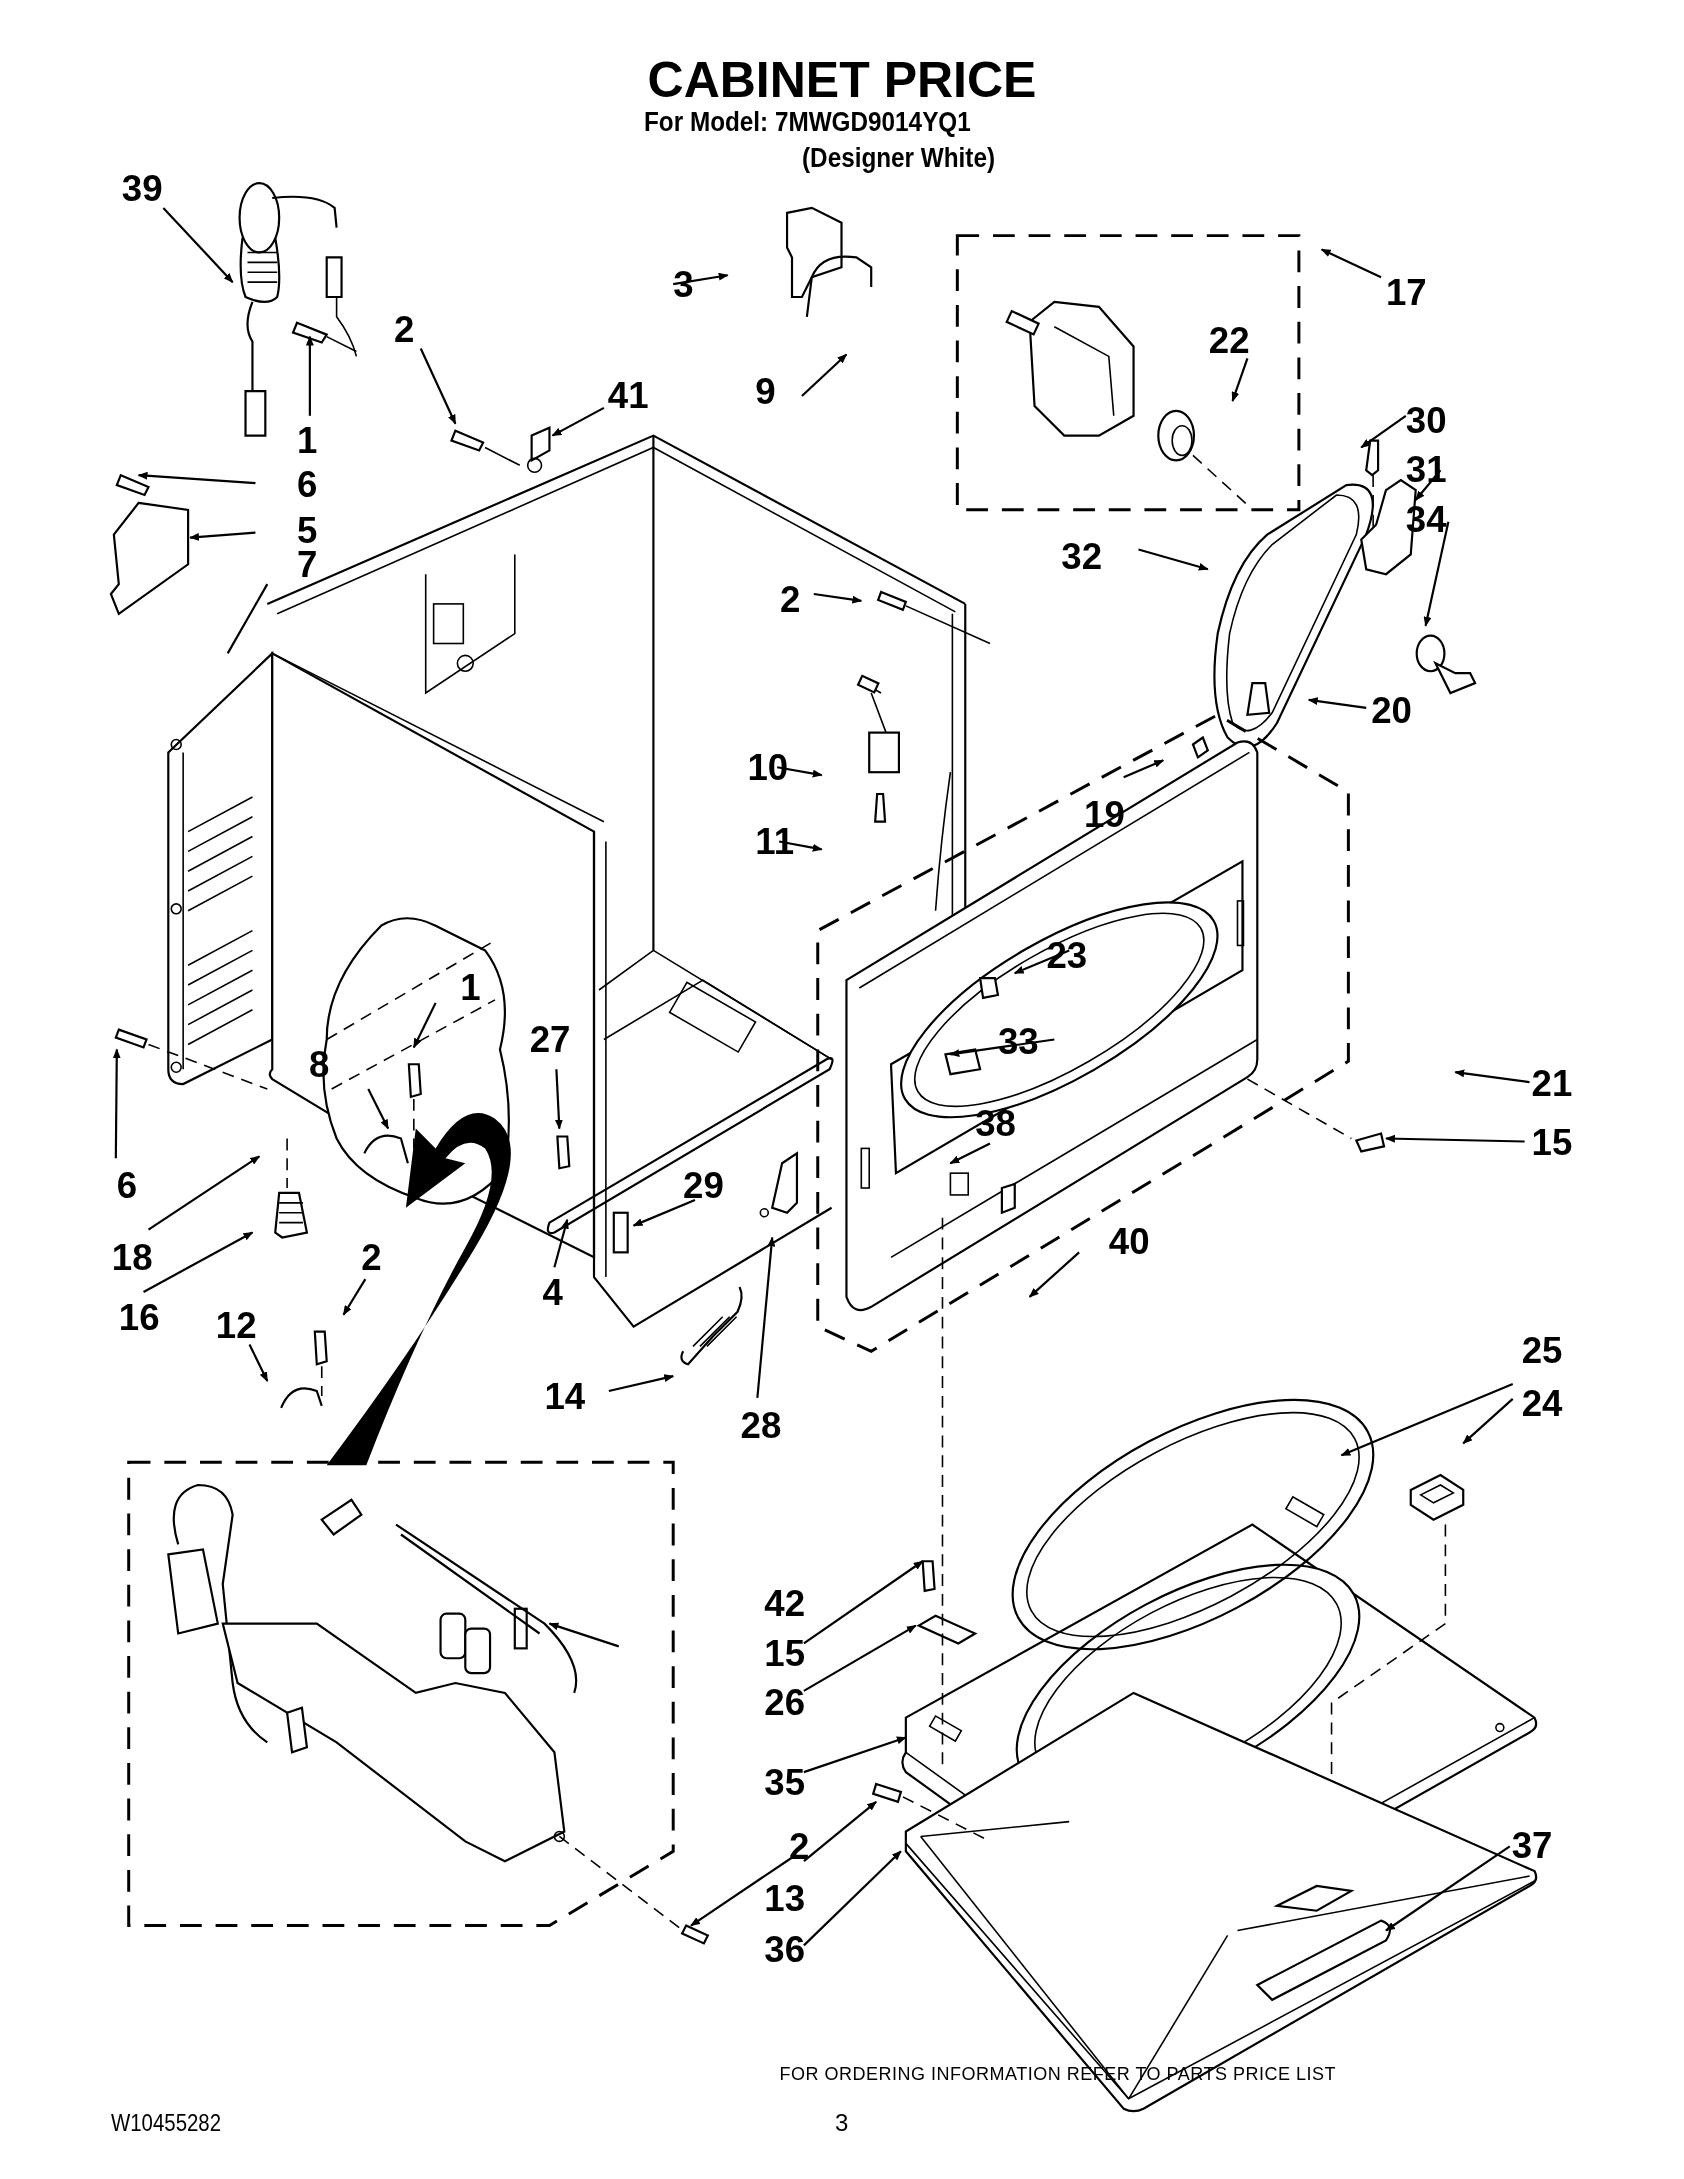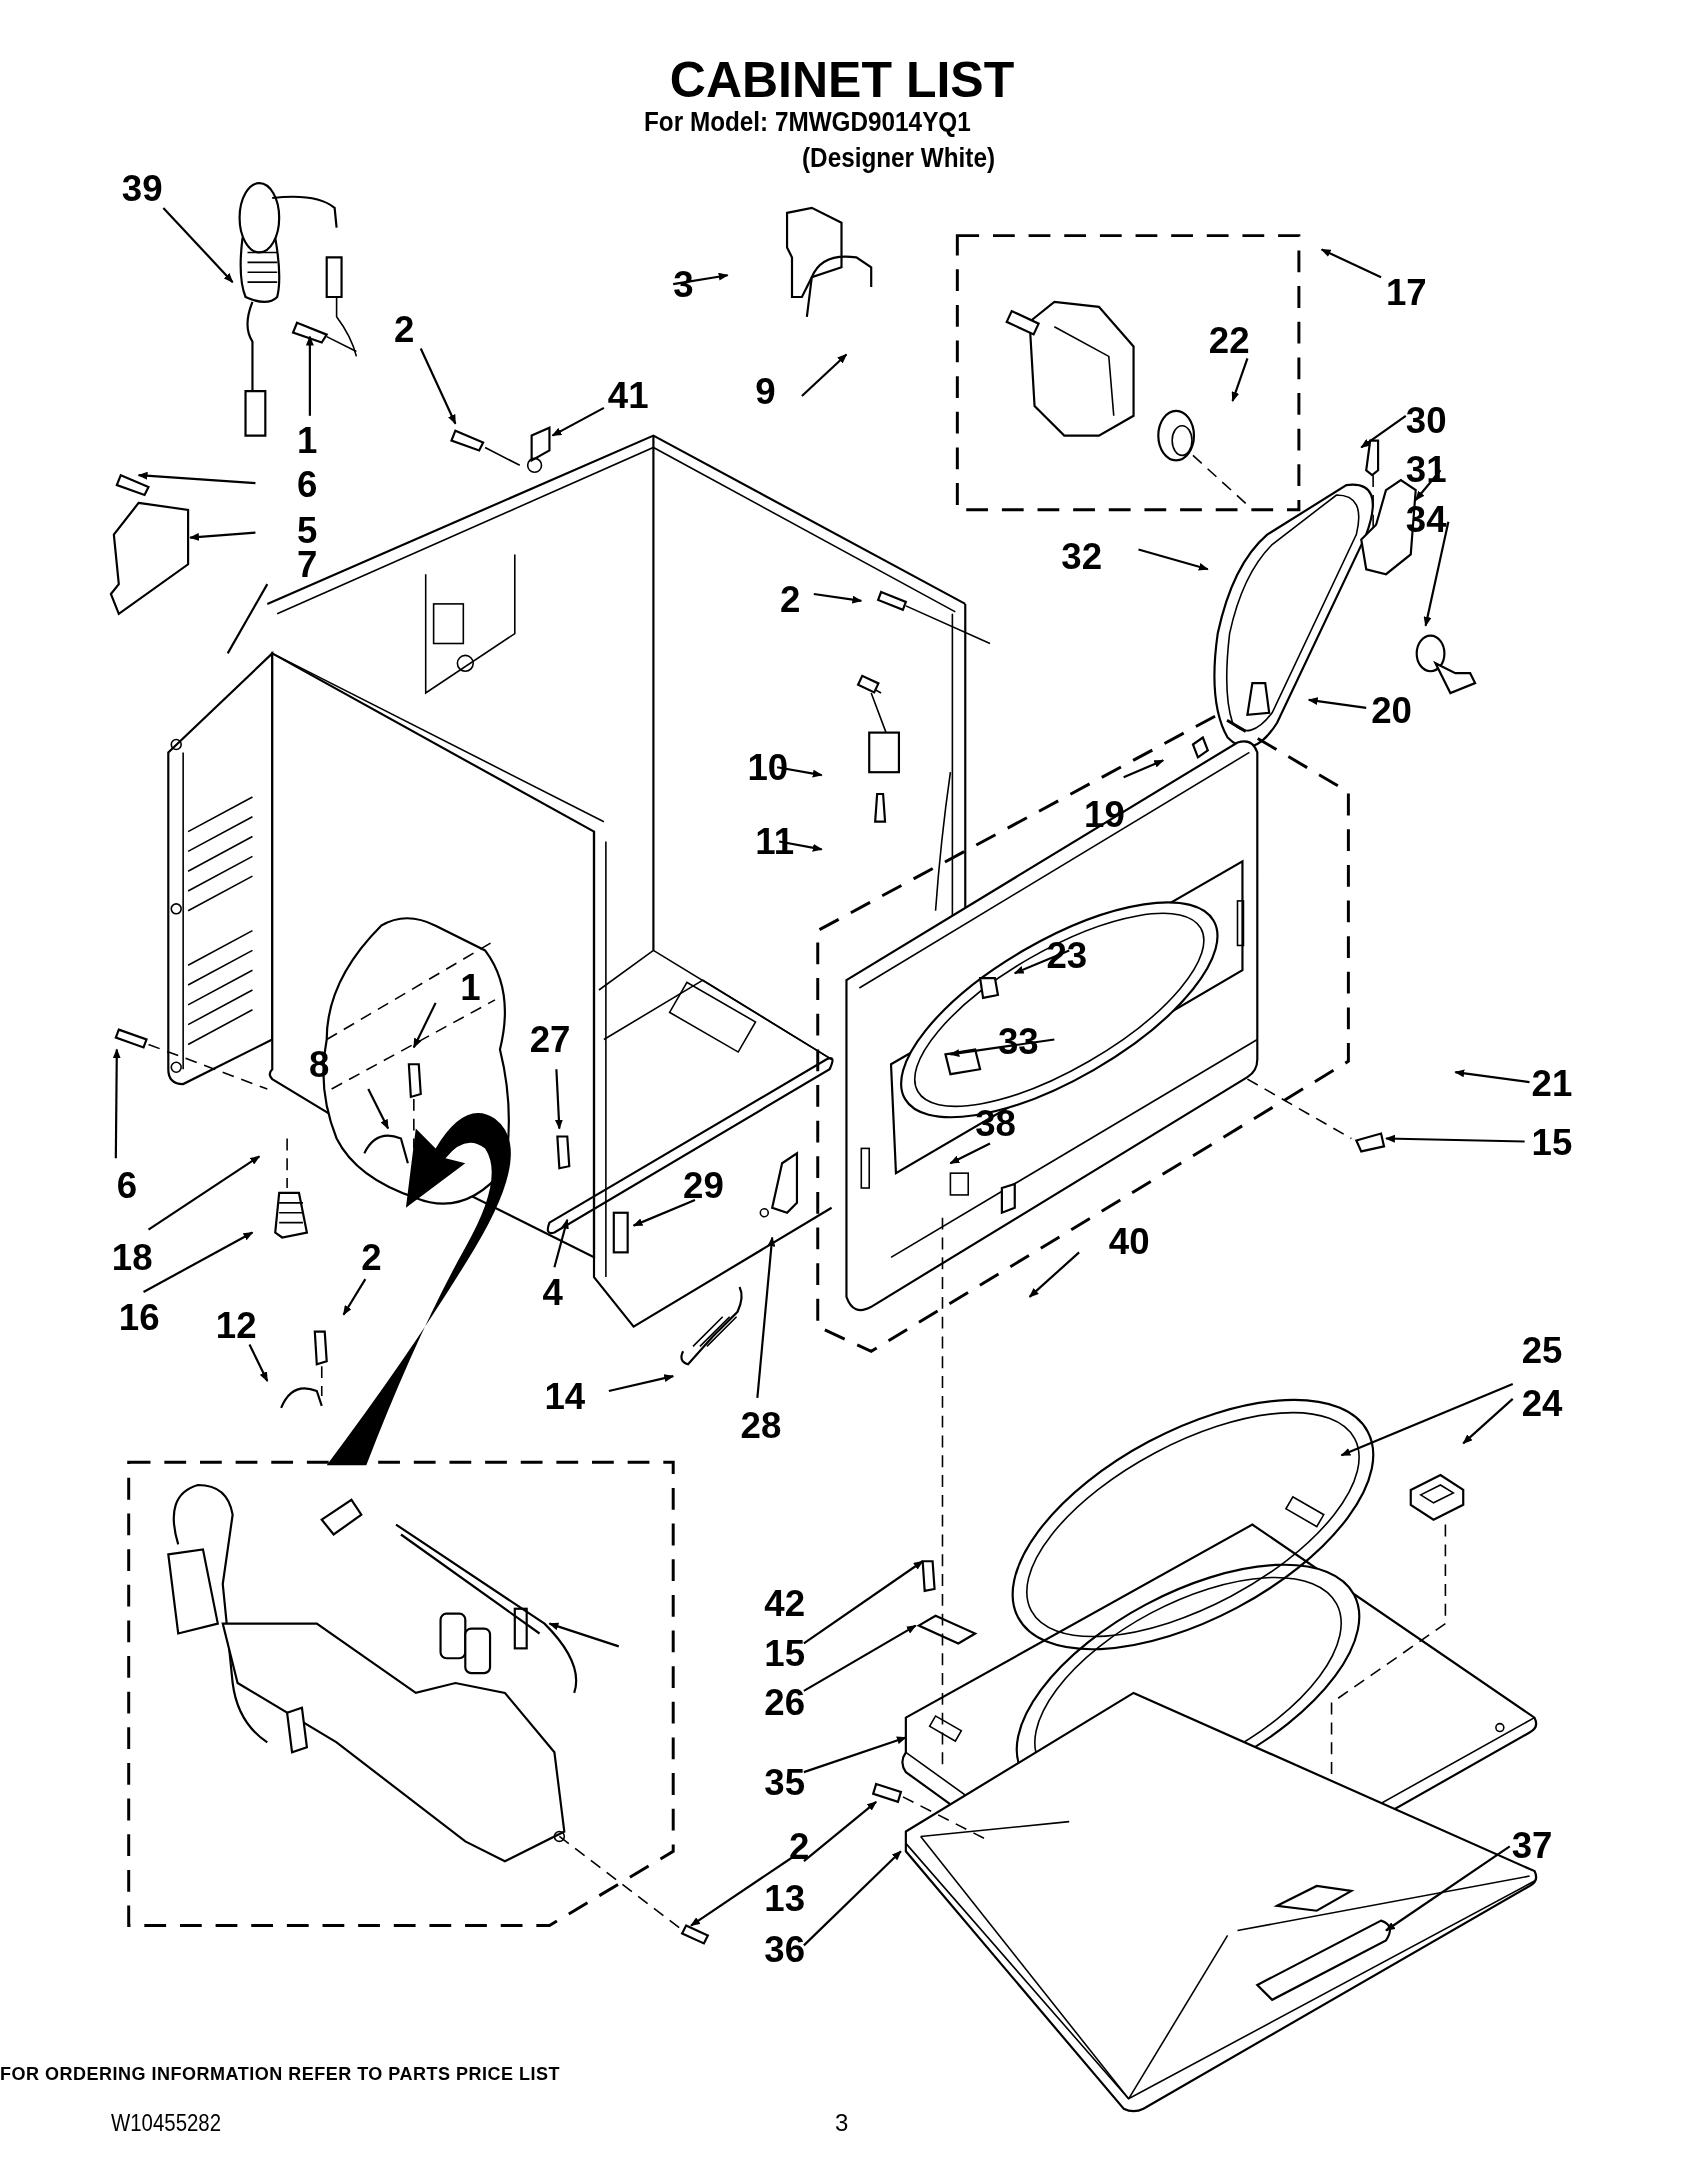--- a/index.html
+++ b/index.html
@@ -2,33 +2,33 @@
 <html><head>
 <meta charset="utf-8">
 <style>
   html, body { margin: 0; padding: 0; background: #ffffff; }
   body { width: 1684px; height: 2179px; position: relative; overflow: hidden; font-family: "Liberation Sans", sans-serif; color: #000; }
   .title { position: absolute; left: 0; width: 1684px; top: 51px; text-align: center; font-weight: bold; font-size: 50px; letter-spacing: 0px; }
   .model { position: absolute; left: 644px; top: 107px; font-weight: bold; font-size: 27px; transform: scaleX(0.9); transform-origin: left; }
   .variant { position: absolute; left: 802px; top: 143px; font-weight: bold; font-size: 27px; transform: scaleX(0.9); transform-origin: left; }
   svg.diagram { position: absolute; left: 0; top: 0; }
   .callout { font-family: "Liberation Sans", sans-serif; font-weight: bold; font-size: 37px; fill: #000; }
-  .footer-note { position: absolute; left: 0; width: 1336px; top: 2064px; text-align: left; font-weight: bold; font-size: 18px; letter-spacing: 0.5px; }
+  .footer-note { position: absolute; left: 0; width: 1336px; top: 2064px; text-align: right; font-weight: normal; font-size: 18px; letter-spacing: 0.5px; }
   .doc-number { position: absolute; left: 111px; top: 2109px; font-size: 24px; transform: scaleX(0.85); transform-origin: left; }
   .page-number { position: absolute; left: 835px; top: 2109px; font-size: 24px; }
   .ln { stroke: #000; stroke-width: 2.2; fill: none; }
   .thin { stroke: #000; stroke-width: 1.6; fill: none; }
   .dash { stroke: #000; stroke-width: 3; fill: none; stroke-dasharray: 22 14; }
   .ldash { stroke: #000; stroke-width: 1.6; fill: none; stroke-dasharray: 12 8; }
   .part { fill: #fff; stroke: #000; stroke-width: 2.2; }
 </style>
 </head>
 <body>
 
-<div class="title">CABINET LIST</div>
+<div class="title">CABINET PRICE</div>
 <div class="model">For Model: 7MWGD9014YQ1</div>
 <div class="variant">(Designer White)</div>
 
 <svg class="diagram" width="1684" height="2179" viewBox="0 0 1701 2201">
   <defs>
     <marker id="ah" markerWidth="10" markerHeight="8" refX="9" refY="4" orient="auto" markerUnits="userSpaceOnUse">
       <path d="M0,0 L10,4 L0,8 Z" fill="#000"></path>
     </marker>
   </defs>
 

